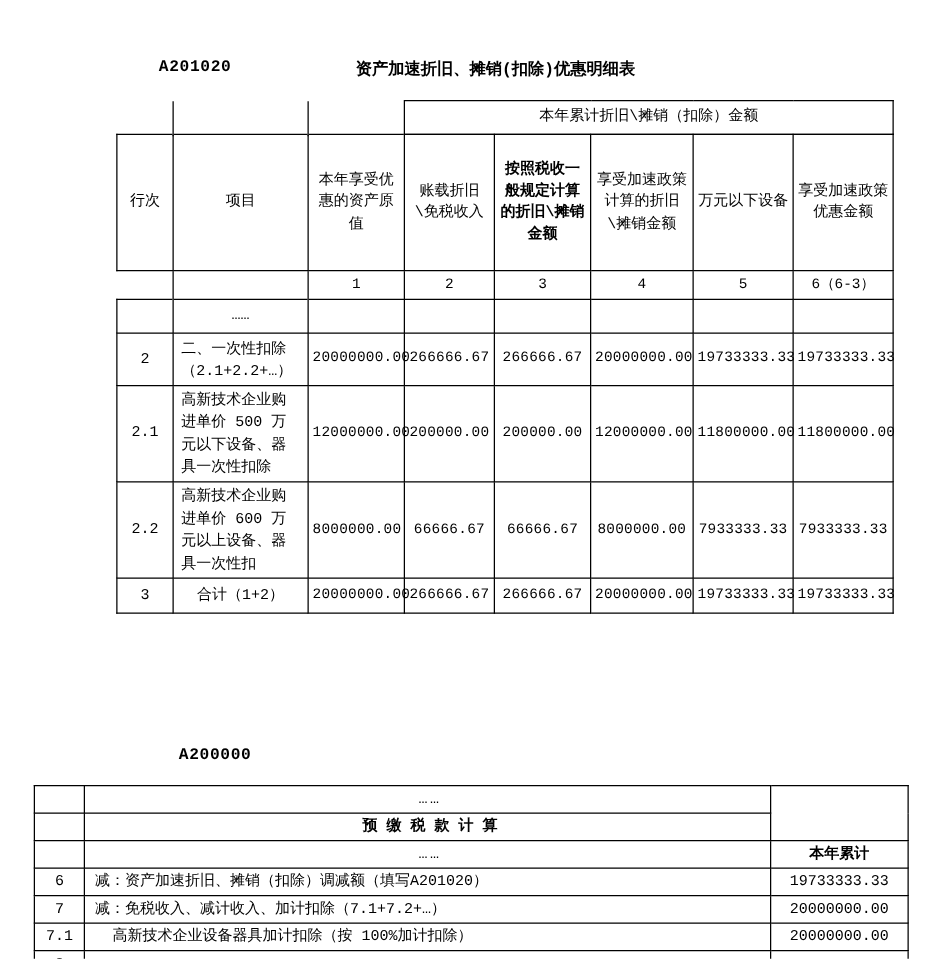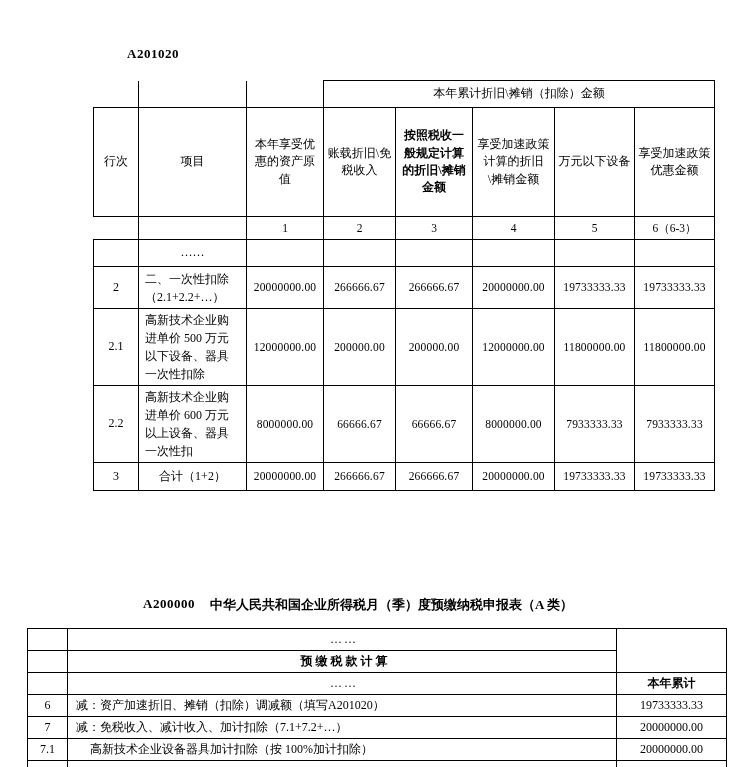--- a/index.html
+++ b/index.html
@@ -12,20 +12,21 @@
     height: 767px;
     font-family: "Liberation Serif", "DejaVu Serif", serif;
     color: #000000;
     position: relative;
     overflow: hidden;
   }
   .page {
     width: 753px;
     height: 767px;
     position: relative;
+    font-family: Liberation Mono, monospace;
   }
 
   
   .t1-head {
     position: absolute;
     top: 46px;
     left: 0;
     width: 753px;
     height: 22px;
   }
@@ -164,20 +165,21 @@
   }
   #table2 .blank { height: 17px; }
 </style>
 </head>
 <body>
 
 <div class="page">
 
   <div class="t1-head">
     <span class="t1-code">A201020</span>
+    <span class="t1-title">资产加速折旧、摊销(扣除)优惠明细表</span>
   </div>
 
   <table class="grid" id="table1">
     <colgroup>
       <col class="c-rowno">
         <col class="c-item">
         <col class="c-orig">
       <col class="c-book">
         <col class="c-tax">
         <col class="c-accel">
@@ -265,21 +267,20 @@
         <td class="num">266666.67</td>
         <td class="num">20000000.00</td>
         <td class="num">19733333.33</td>
         <td class="num">19733333.33</td>
       </tr>
     </tbody>
   </table>
 
   <div class="t2-head">
     <span class="t2-code">A200000</span>
-    <span class="t2-title">中华人民共和国企业所得税月（季）度预缴纳税申报表（A 类）</span>
   </div>
 
   <table class="grid" id="table2">
     <colgroup>
       <col class="c2-no">
         <col class="c2-text">
         <col class="c2-amt">
     </colgroup>
     <tbody>
       <tr>

